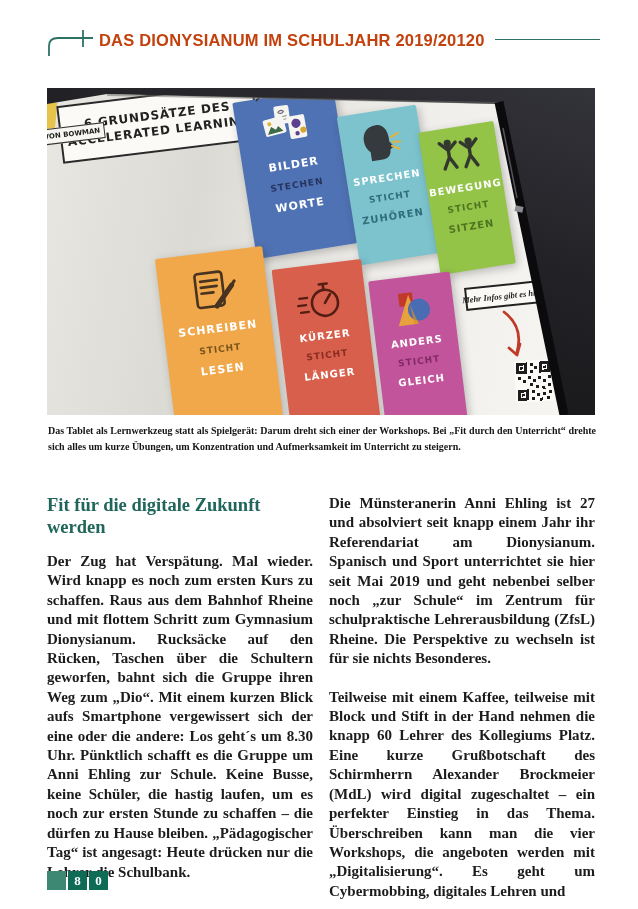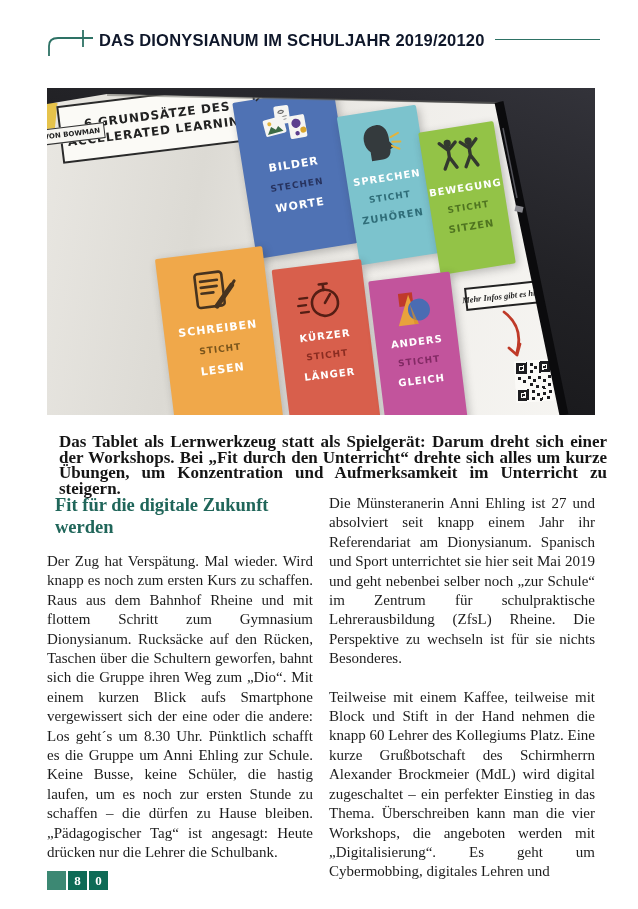--- a/index.html
+++ b/index.html
@@ -3,21 +3,21 @@
 <meta charset="utf-8">
 <style>
   html,body{margin:0;padding:0;background:#ffffff;}
   .page{position:relative;width:638px;height:909px;background:#ffffff;overflow:hidden;
         font-family:"Liberation Serif", serif;color:#1c1c1c;}
 
   
   .header{position:absolute;top:24px;left:47px;right:38px;height:34px;display:flex;align-items:center;}
   .bracket{flex:0 0 auto;}
   .page-title{margin:0 10px 0 6px;font-family:"Liberation Sans", sans-serif;
-              font-size:16.5px;font-weight:bold;letter-spacing:.2px;color:#0f172a;white-space:nowrap;
+              font-size:16.5px;font-weight:bold;letter-spacing:.2px;color:#c2410c;white-space:nowrap;
               transform:translateY(-1px);}
   .rule{flex:1 1 auto;height:0;border-top:1.6px solid #2e7265;transform:translateY(-2px);}
 
   .subtitle{position:absolute;top:59px;left:47px;font-size:15.5px;font-weight:bold;color:#111;}
 
   
   .photo{position:absolute;top:88px;left:47px;width:548px;height:327px;margin:0;overflow:hidden;
          background:linear-gradient(100deg,#e9e7e2 0%,#dcdad4 28%,#efede9 58%,#f7f6f3 100%);}
   .photo *{box-sizing:border-box;}
 
@@ -57,28 +57,28 @@
   .al-card .w3{margin-top:9px;}
 
   .info-label{position:absolute;left:418px;top:196px;width:76px;height:23px;background:#faf9f5;
               border:2px solid #222;transform:rotate(-6deg);z-index:3;
               display:flex;align-items:center;justify-content:center;}
   .info-label span{font-size:8.5px;font-weight:bold;font-style:italic;color:#1d1d1d;white-space:nowrap;}
   .red-arrow{position:absolute;left:452px;top:221px;z-index:3;}
   .qr{position:absolute;left:468px;top:272px;z-index:3;transform:rotate(-4deg);}
 
   
-  .caption{position:absolute;top:422px;left:47px;width:548px;margin:12px;
-           font-size:17px;font-weight:bold;line-height:15.6px;text-align:justify;color:#151515;}
+  .caption{position:absolute;top:422px;left:47px;width:548px;margin:1px;
+           font-size:10px;font-weight:bold;line-height:15.6px;text-align:justify;color:#151515;}
 
   
   .columns{position:absolute;top:494px;left:47px;width:548px;display:flex;gap:16px;}
   .col{flex:1 1 0;width:266px;}
-  .col-heading{margin:0 0 14px 8px;font-size:18.5px;line-height:22px;font-weight:bold;color:#20665a;}
-  .col p{margin:0 0 19px 0;font-size:15px;line-height:19.4px;text-align:justify;}
+  .col-heading{margin:0 0 14px 0;font-size:18.5px;line-height:22px;font-weight:bold;color:#20665a;}
+  .col p{margin:0 0 19px 0;font-size:15px;line-height:19.4px;text-align:justify;font-weight:bold;}
 
   
   .footer{position:absolute;left:47px;top:871px;display:flex;gap:2px;}
   .pbox{width:19px;height:19px;display:flex;align-items:center;justify-content:center;
         font-size:13px;font-weight:bold;color:#ffffff;}
   .pbox.empty{background:#3c8873;}
   .pbox.digit{background:#0e6b56;}
 </style>
 </head>
 <body>

